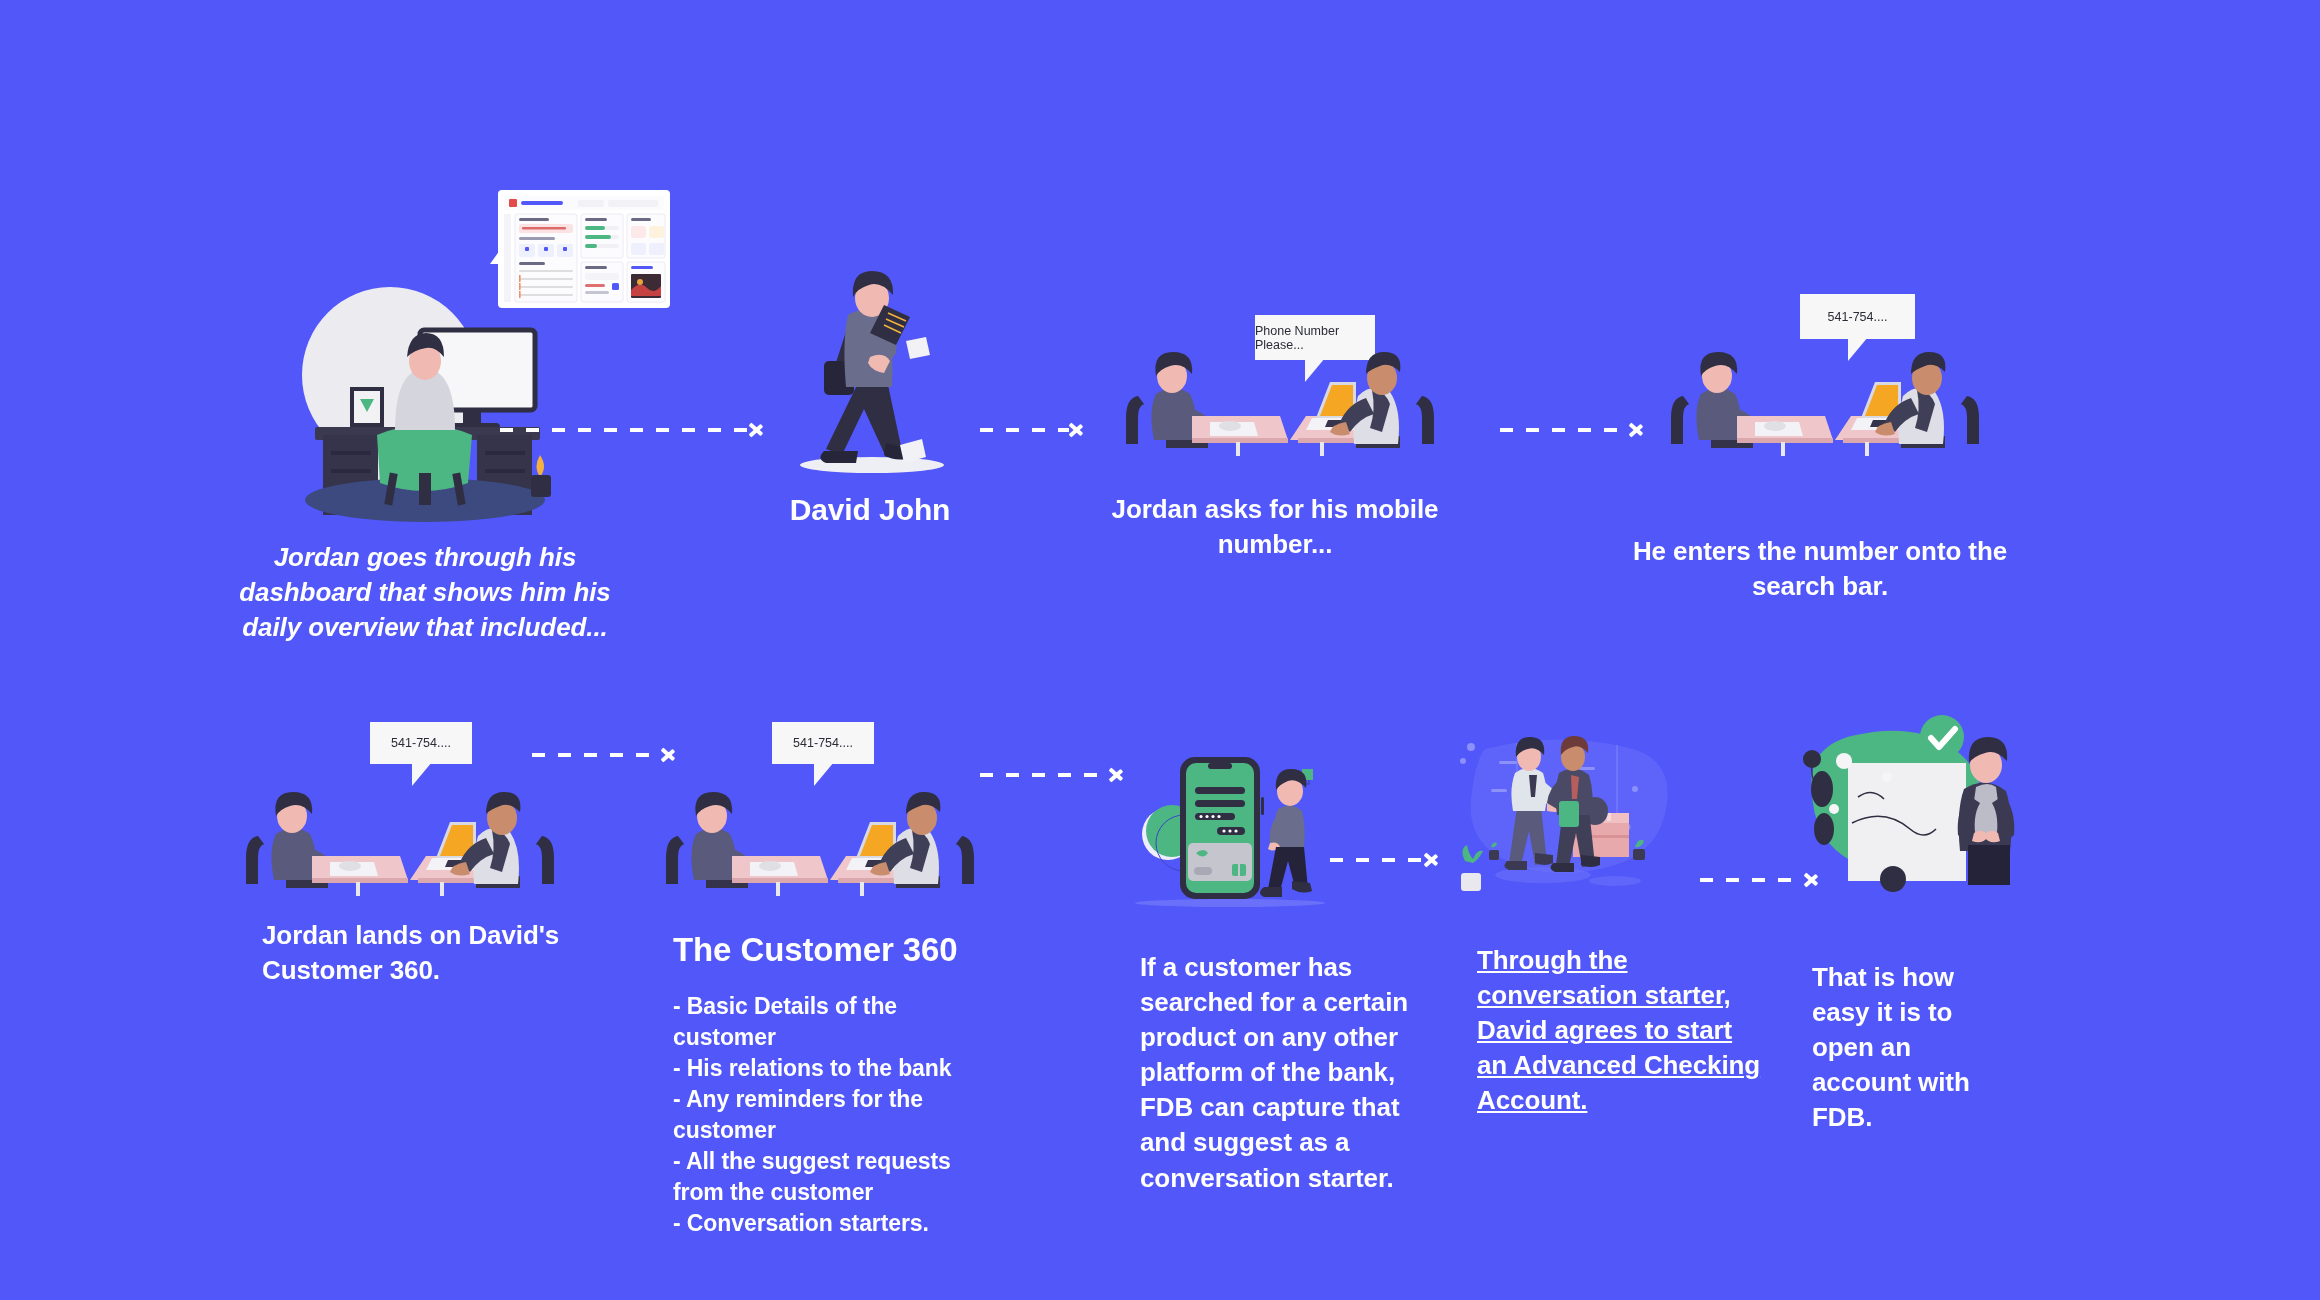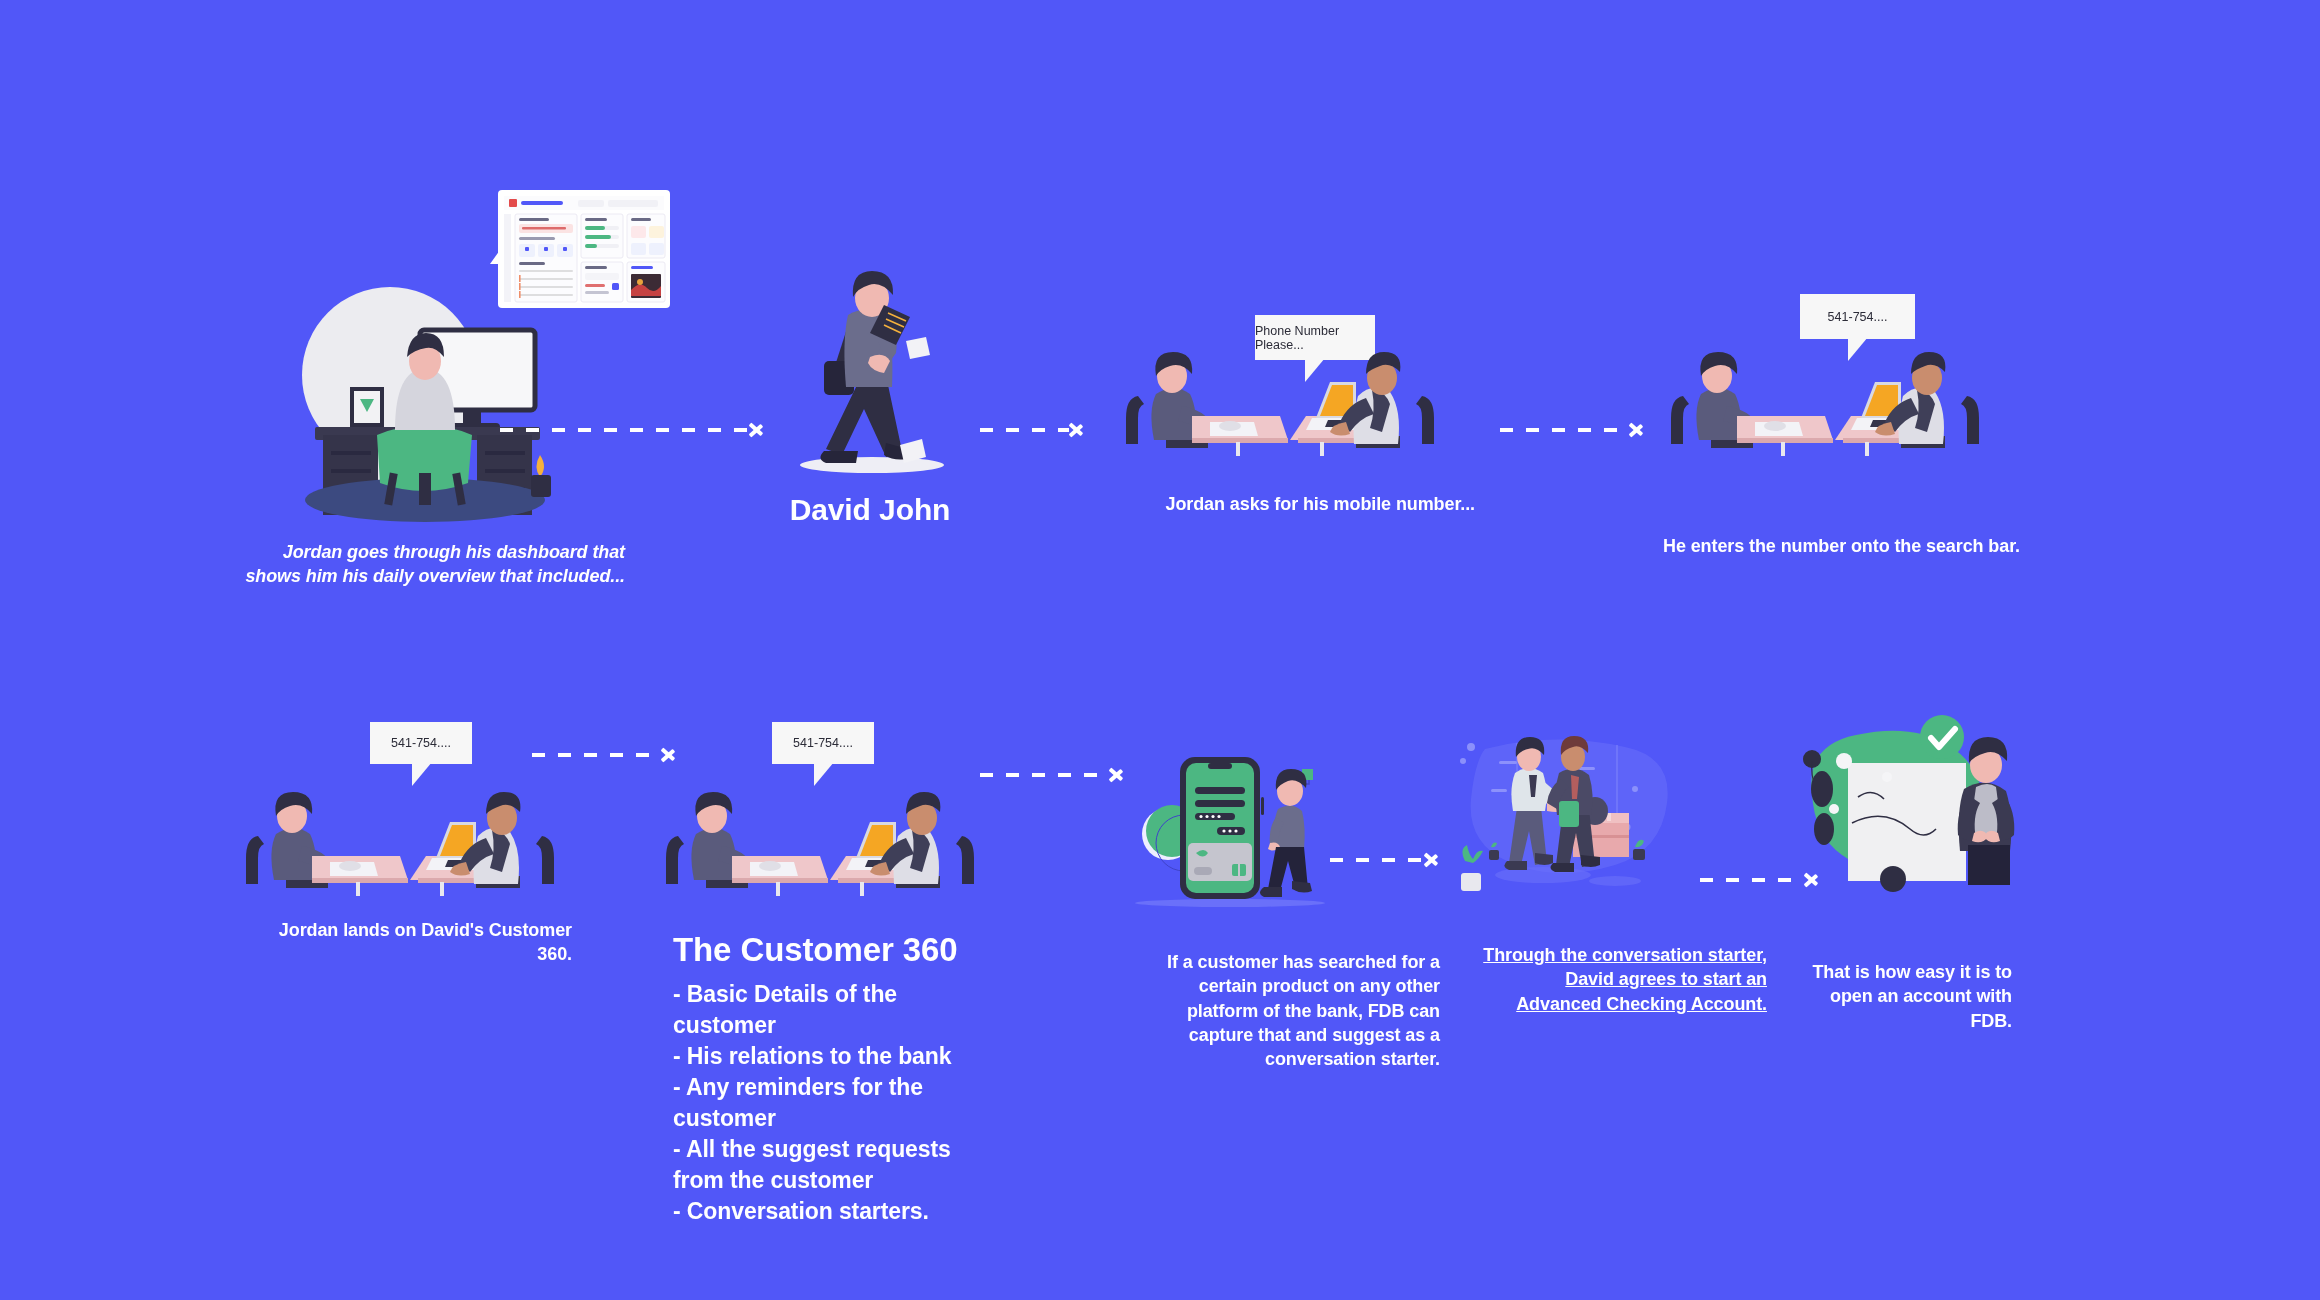--- a/index.html
+++ b/index.html
@@ -23,22 +23,22 @@
   }
   .caption.center { text-align: center; }
   .caption.left { text-align: left; }
 
   .cap-title {
     display: block;
     font-size: 30px;
     font-weight: bold;
     margin-bottom: 4px;
   }
-  .cap-title.big { font-size: 33px; margin-bottom: 6px; }
-  .cap-body { display: block; font-size: 18px; text-align: right; }
+  .cap-title.big { font-size: 33px; margin-bottom: 18px; }
+  .cap-body { display: block; font-size: 26px; }
 
   .bullets { display: block; font-size: 23px; line-height: 1.35; }
 
   
   .bubble {
     position: absolute;
     background: #f7f7f7;
     color: #2c2c38;
     font-size: 12.5px;
     font-weight: normal;

